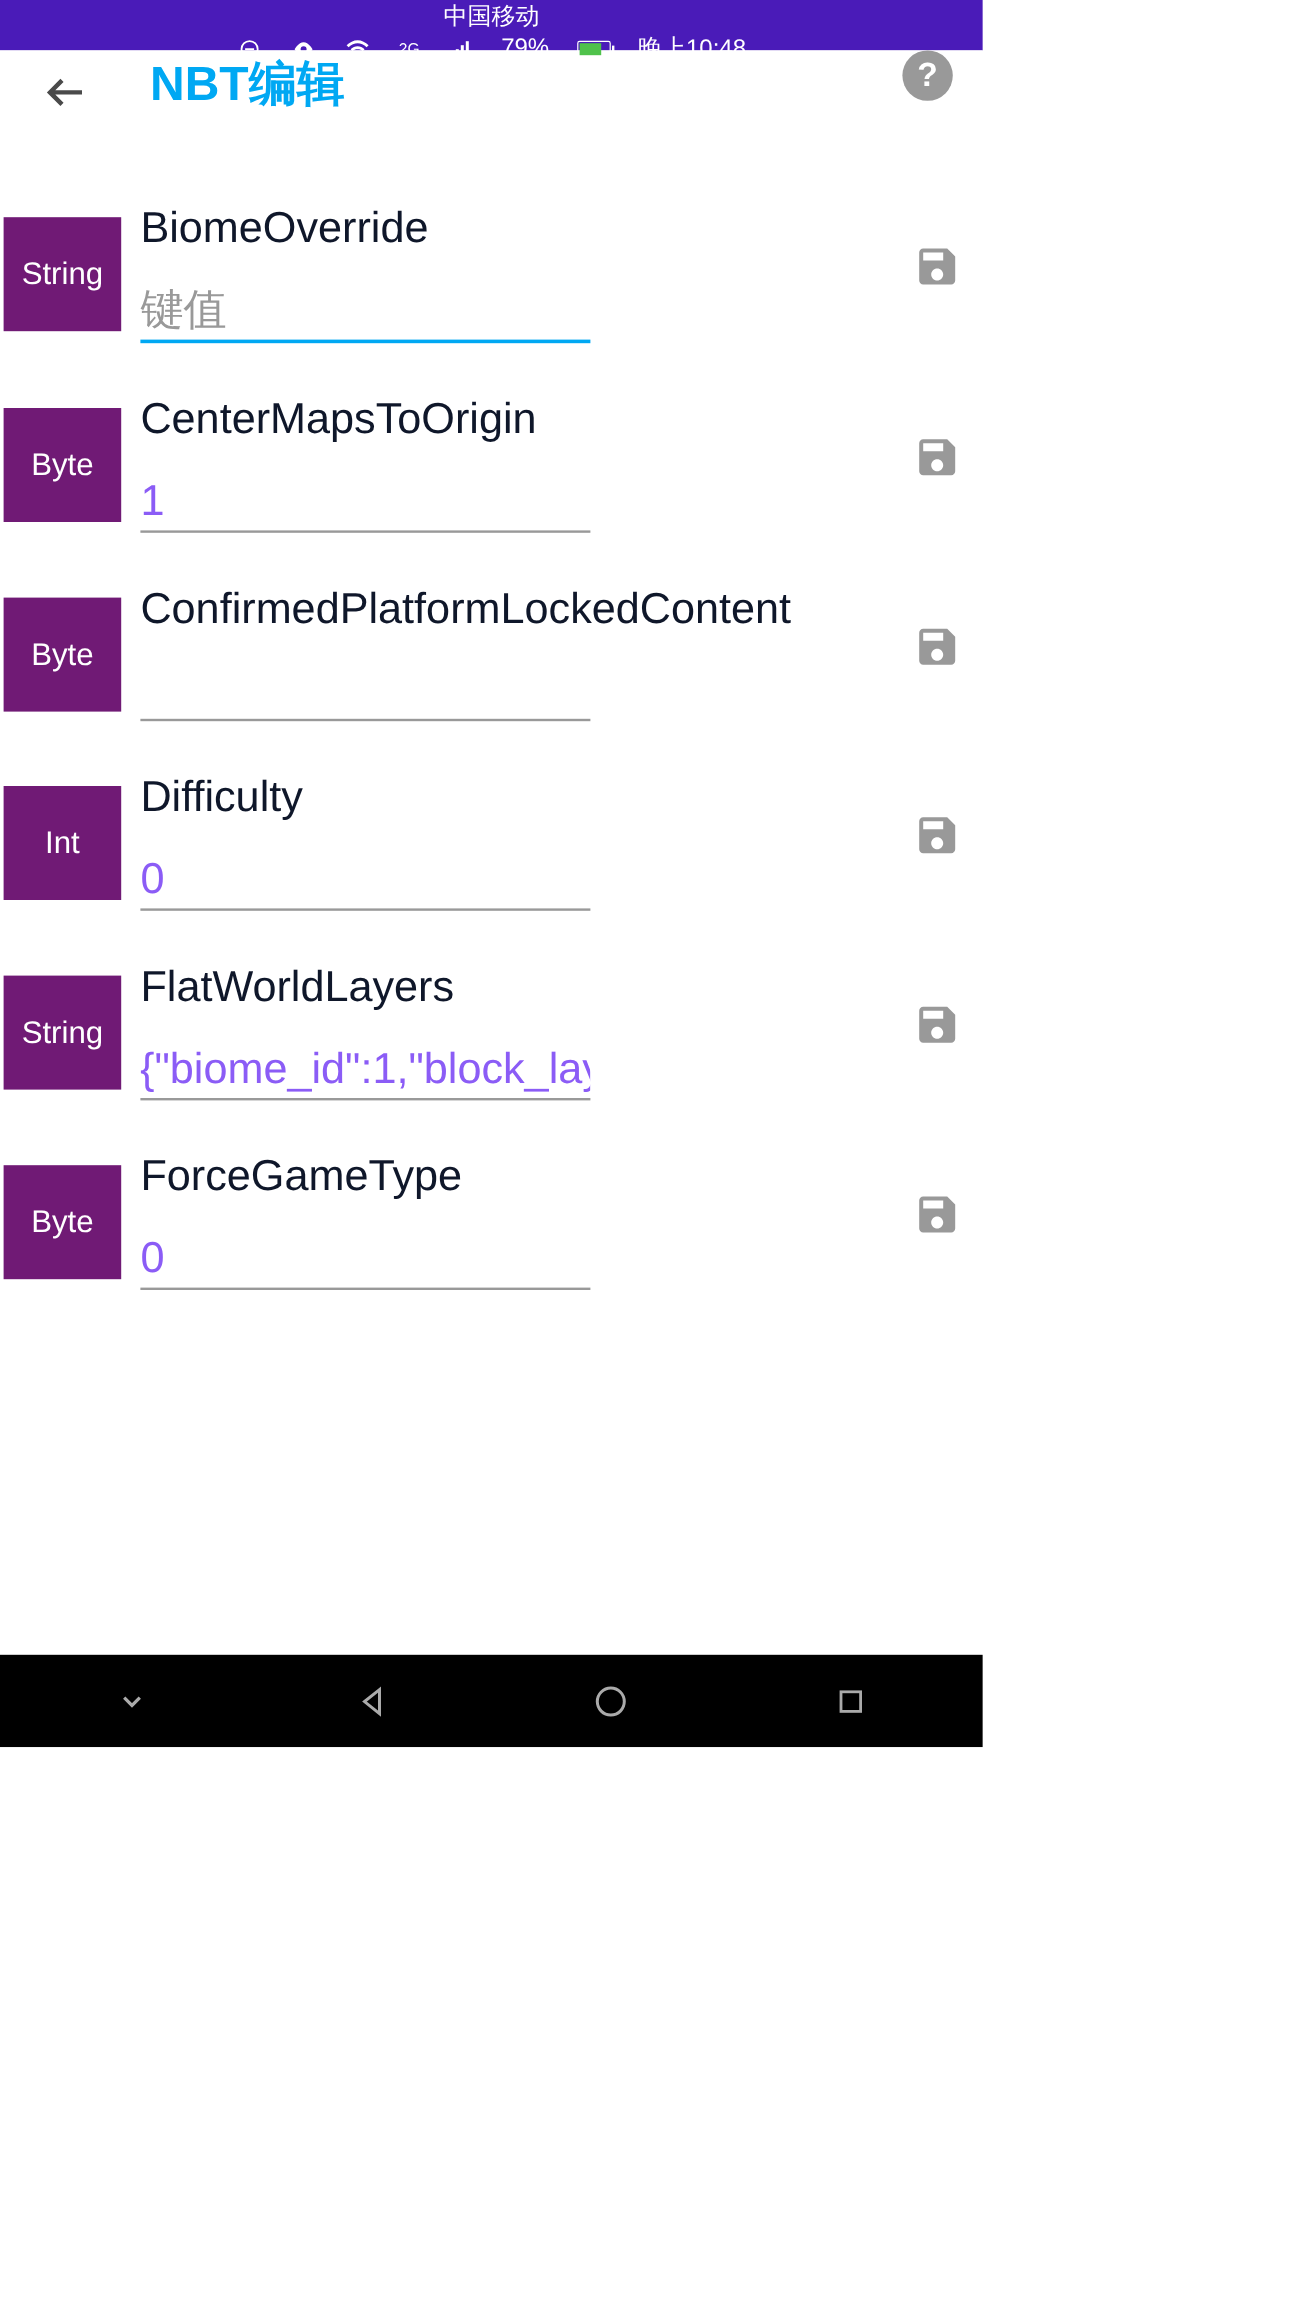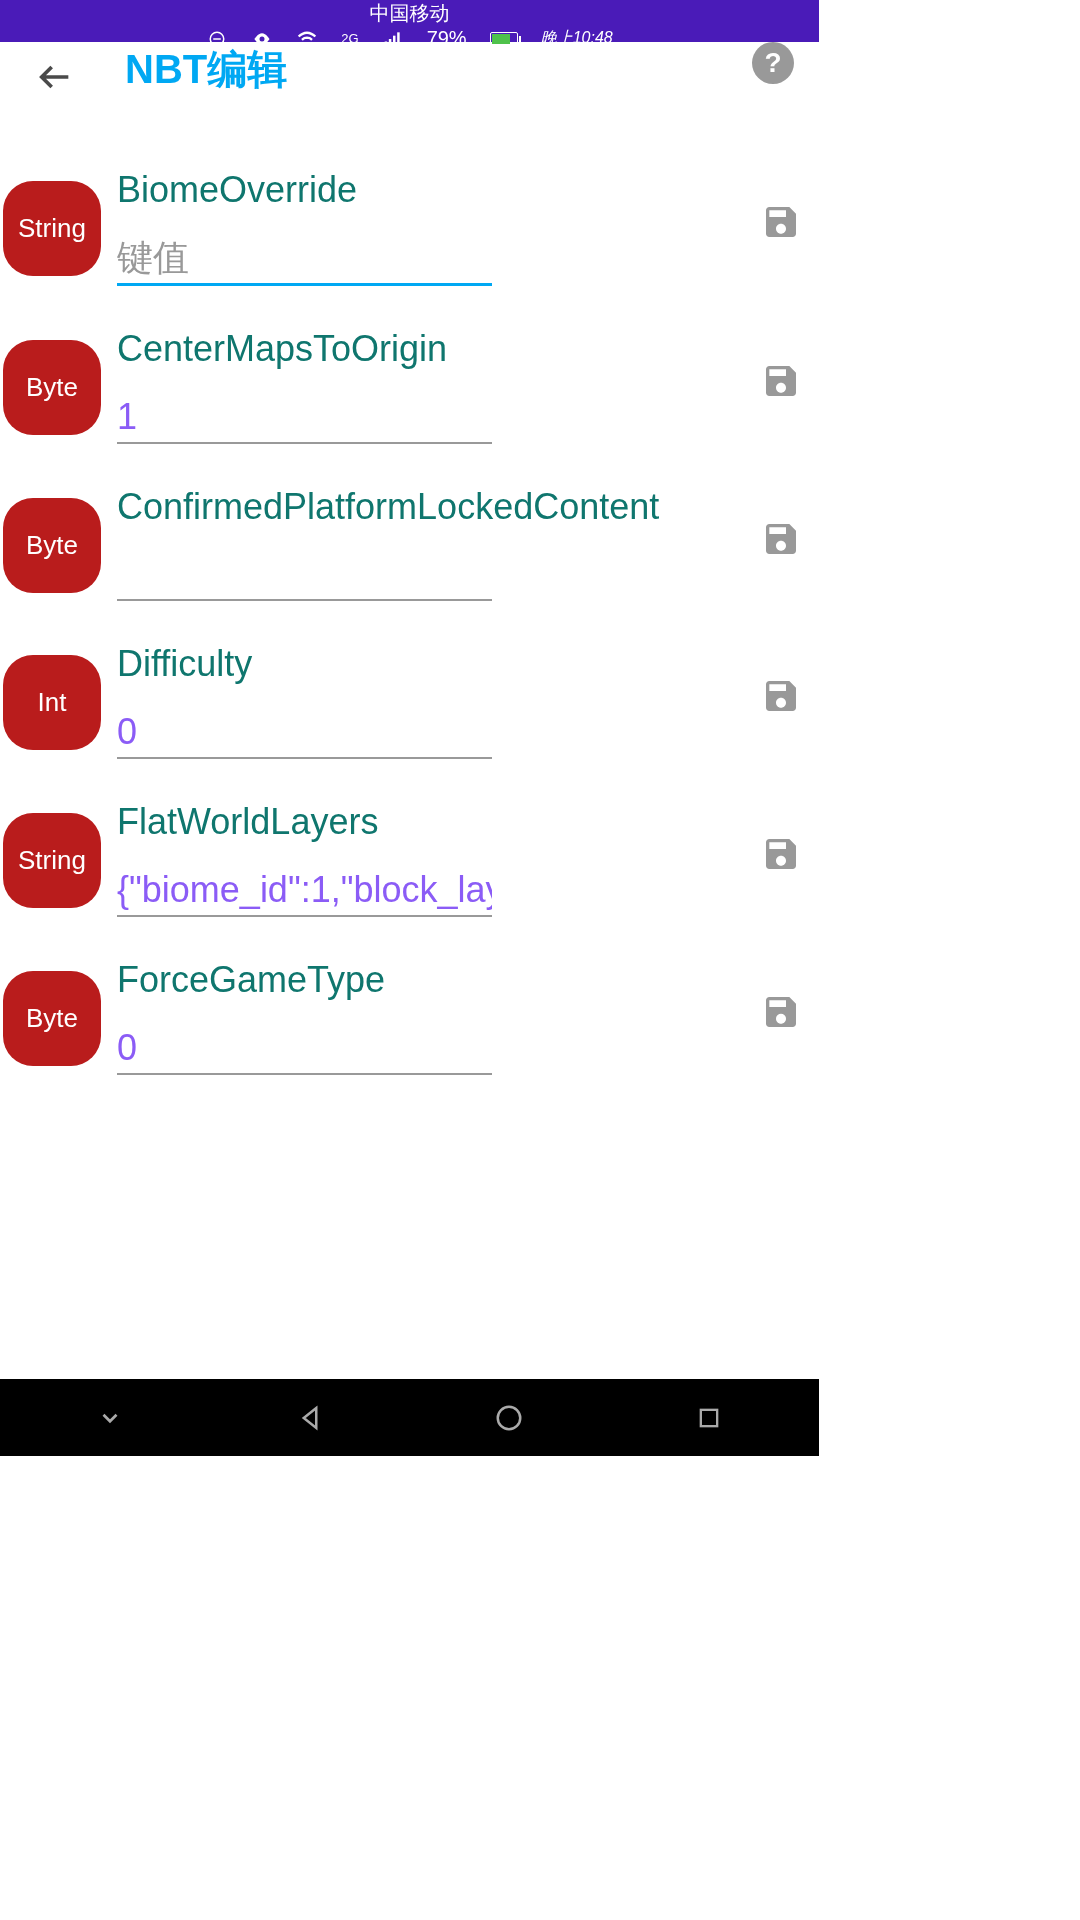--- a/index.html
+++ b/index.html
@@ -37,22 +37,21 @@
       justify-content: flex-end;
     }
     .status-icon {
       width: 22px;
       height: 22px;
       display: inline-flex;
       align-items: center;
       justify-content: center;
     }
     .status-time {
-      font-size: 16px;
-      font-style: italic;
+      font-size: 20px;
     }
     .battery-box {
       width: 28px;
       height: 14px;
       border: 1.5px solid #fff;
       border-radius: 2px;
       position: relative;
       display: inline-block;
     }
     .battery-fill {
@@ -115,39 +114,38 @@
     }
     .item {
       display: flex;
       align-items: flex-start;
       margin-bottom: 40px;
       padding-right: 18px;
     }
     .type-badge {
       width: 98px;
       height: 95px;
-      background: #b91c1c;
+      background: #701a75;
       color: #ffffff;
       display: flex;
       align-items: center;
       justify-content: center;
       font-size: 26px;
       flex-shrink: 0;
       margin-top: 14px;
       margin-left: 3px;
-      border-radius: 30px;
     }
     .item-content {
       flex: 1;
       padding-left: 16px;
       padding-right: 20px;
     }
     .item-label {
       font-size: 36px;
-      color: #0f766e;
+      color: #0f172a;
       line-height: 1.3;
       word-break: break-word;
       margin-bottom: 15px;
     }
     .item-input {
       font-size: 36px;
       color: #8b5cf6;
       border: none;
       border-bottom: 2px solid #999;
       width: 375px;

